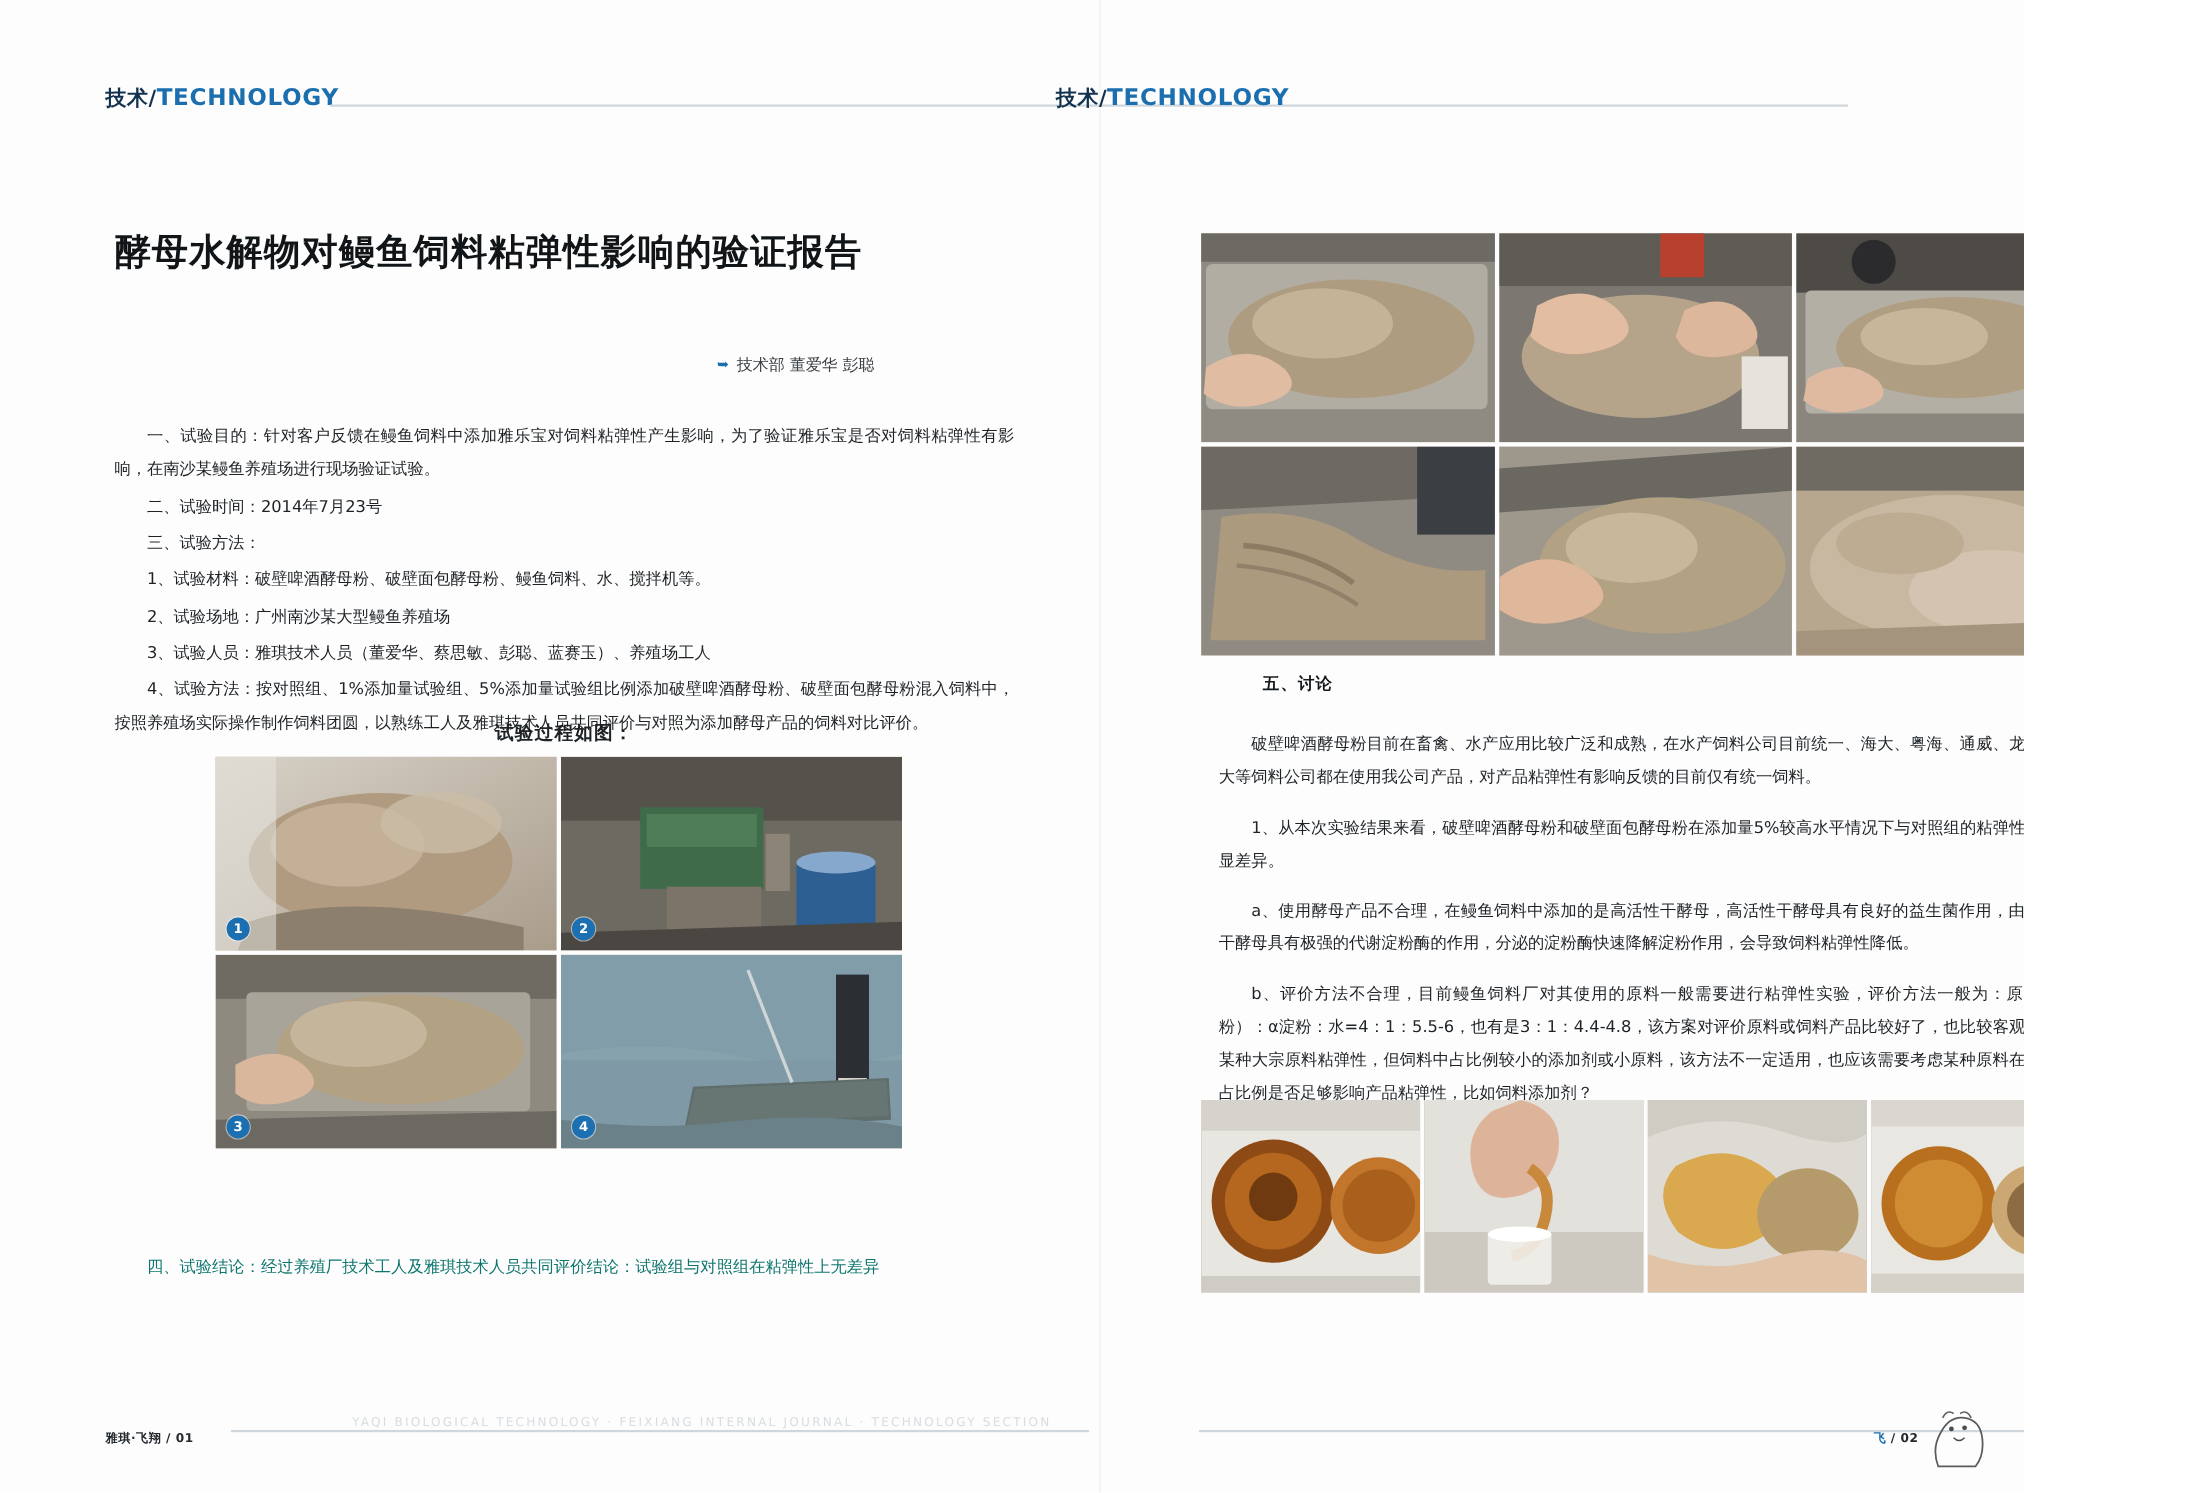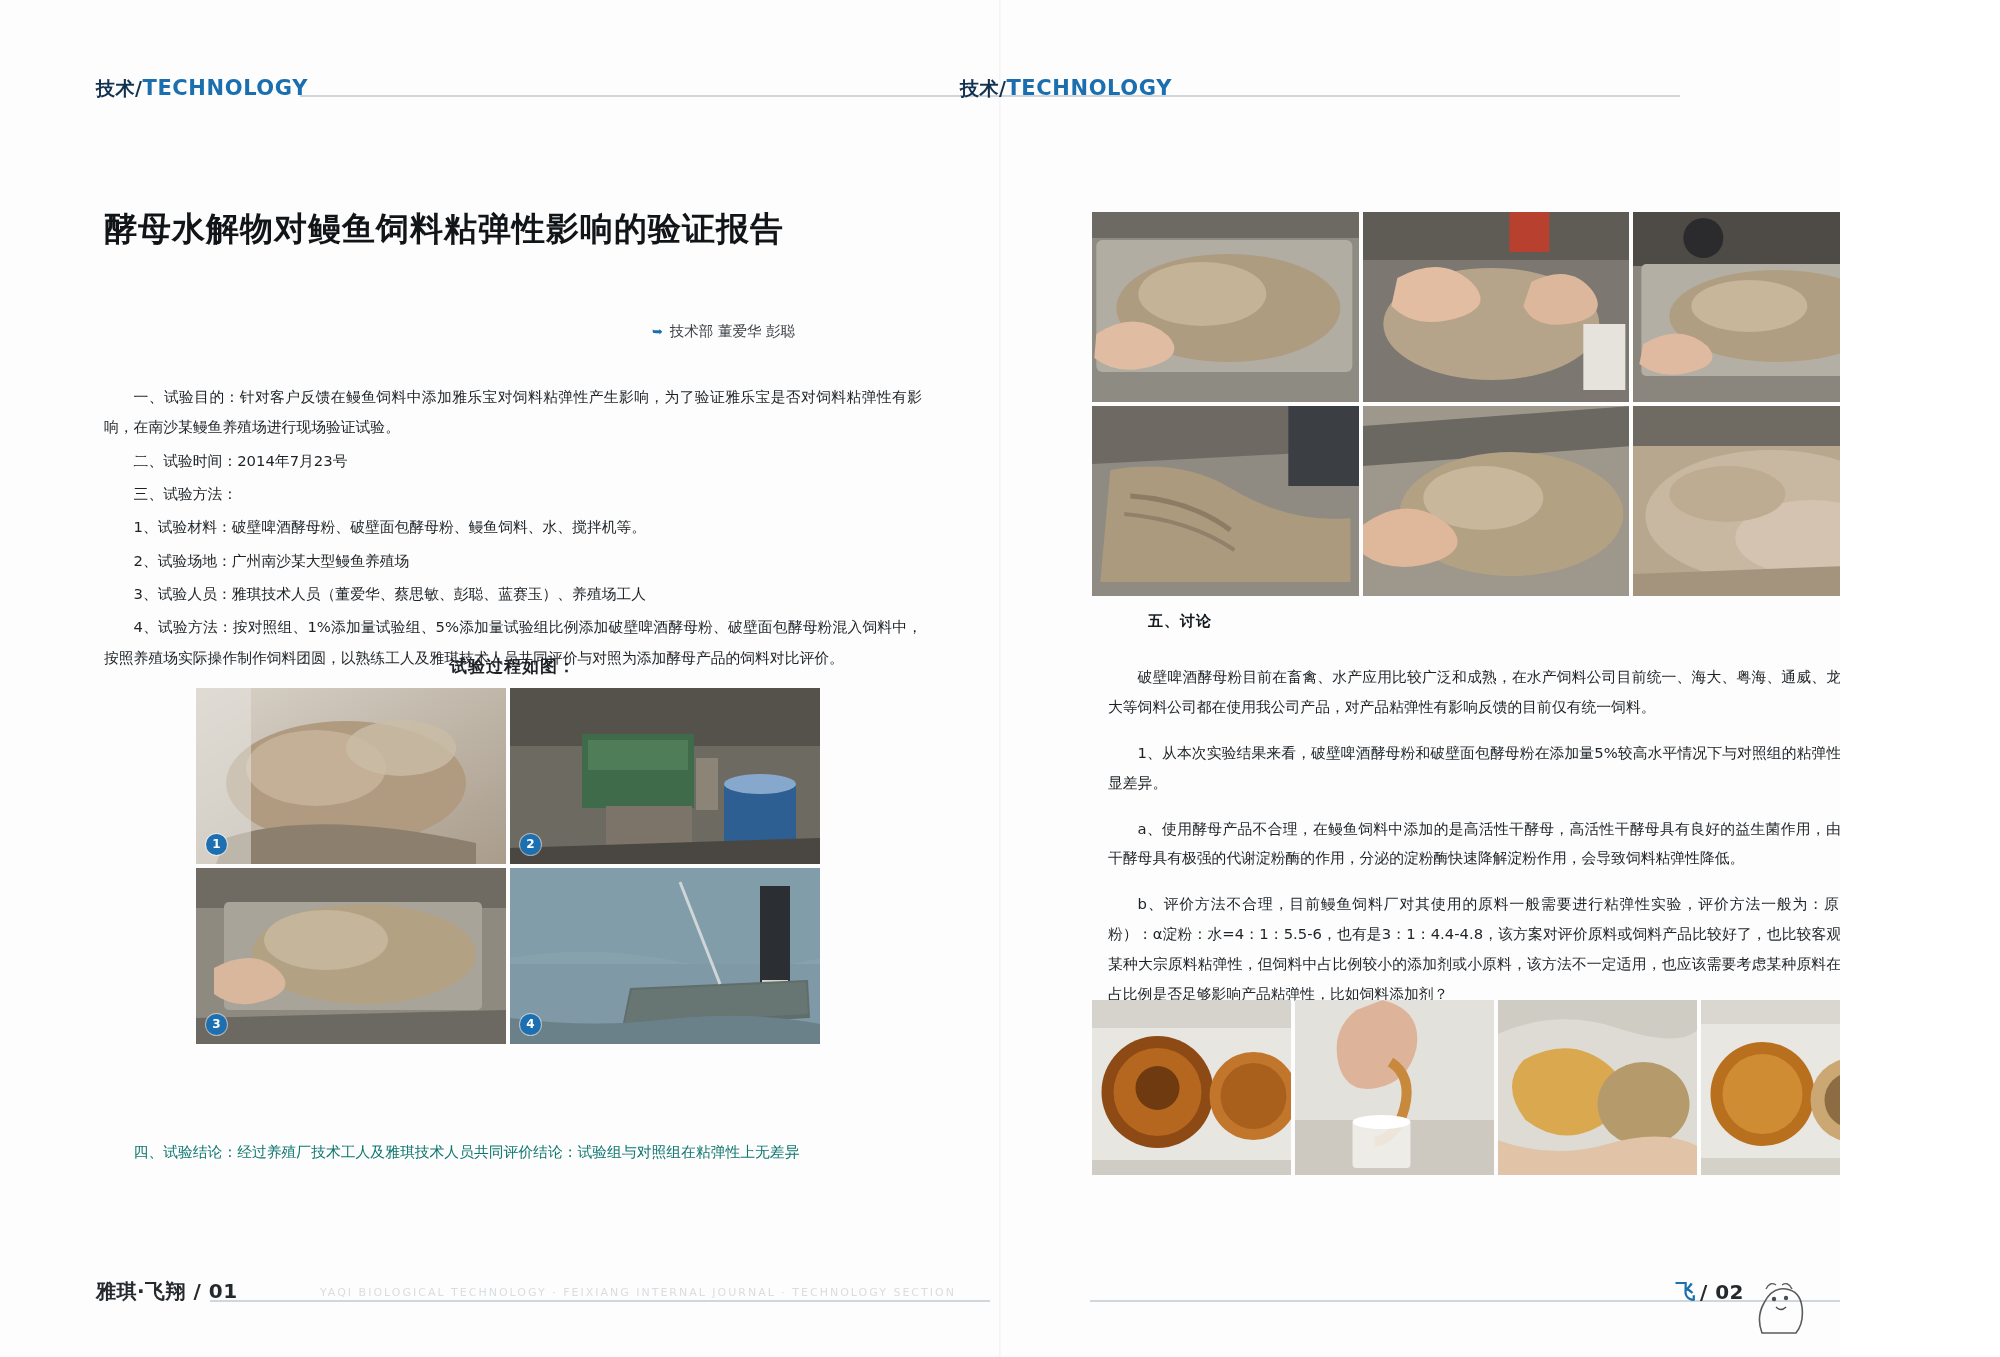--- a/index.html
+++ b/index.html
@@ -179,22 +179,22 @@
   .footer-rule {
     position: absolute;
     height: 2px;
     background: #cfd6dc;
     bottom: 55px;
   }
   .footer-rule.f1 { left: 210px; width: 780px; }
   .footer-rule.f2 { left: 1090px; width: 770px; }
   .folio {
     position: absolute;
-    bottom: 52px;
-    font-size: 20px;
+    bottom: 42px;
+    font-size: 11px;
     color: #24292e;
     font-weight: 700;
     letter-spacing: 0.5px;
     white-space: nowrap;
   }
   .folio.left { left: 96px; }
   .folio.right { right: 96px; display: flex; align-items: center; gap: 4px; }
   .folio .brandmark { color: #1b6fae; font-weight: 700; }
   .mascot {
     position: absolute;

